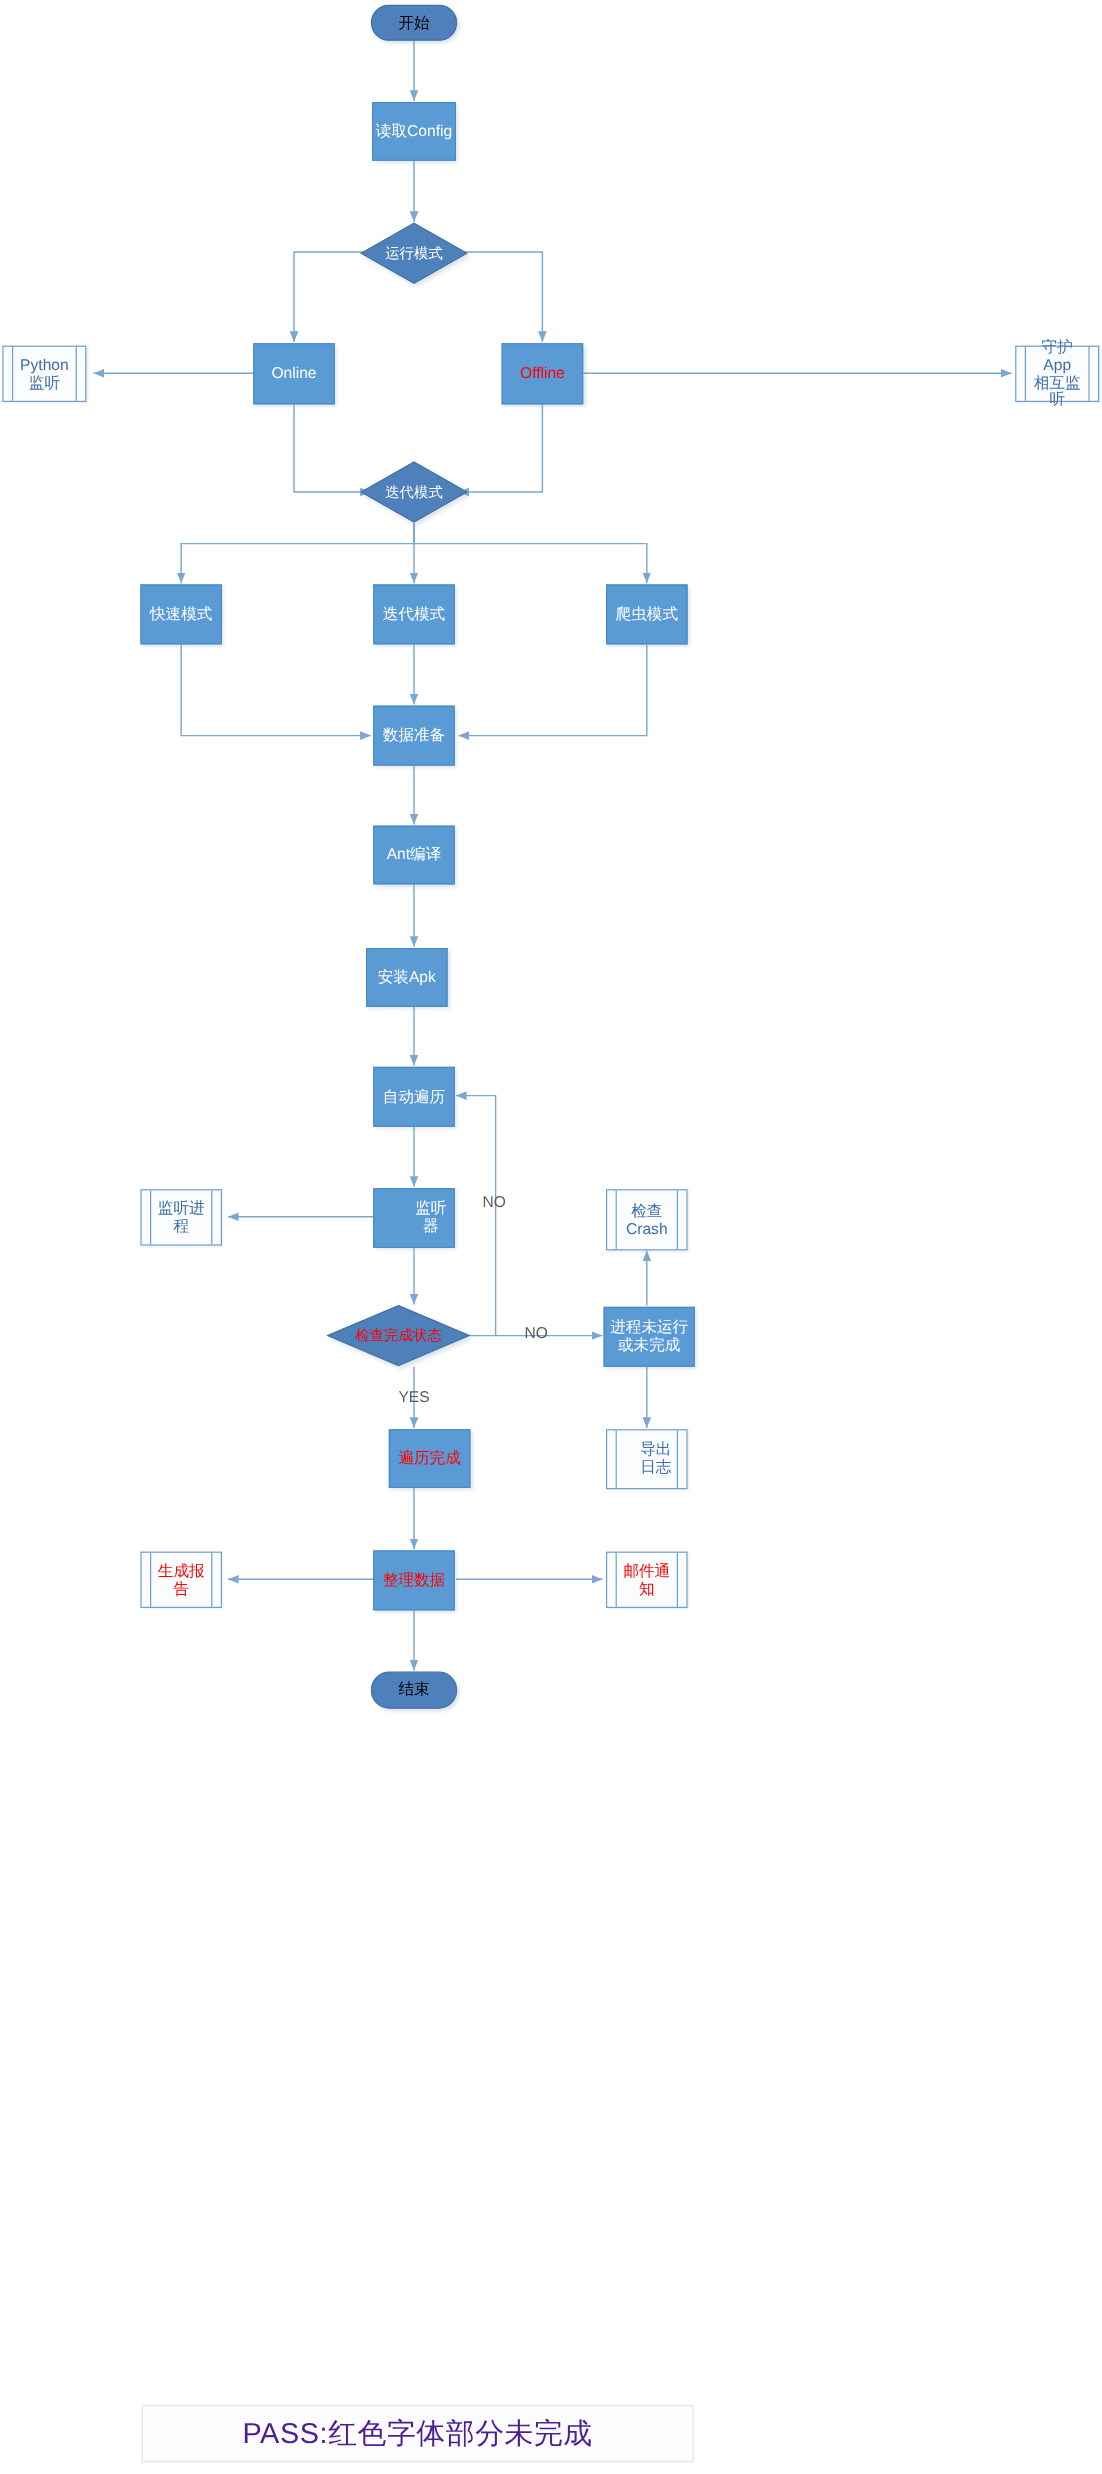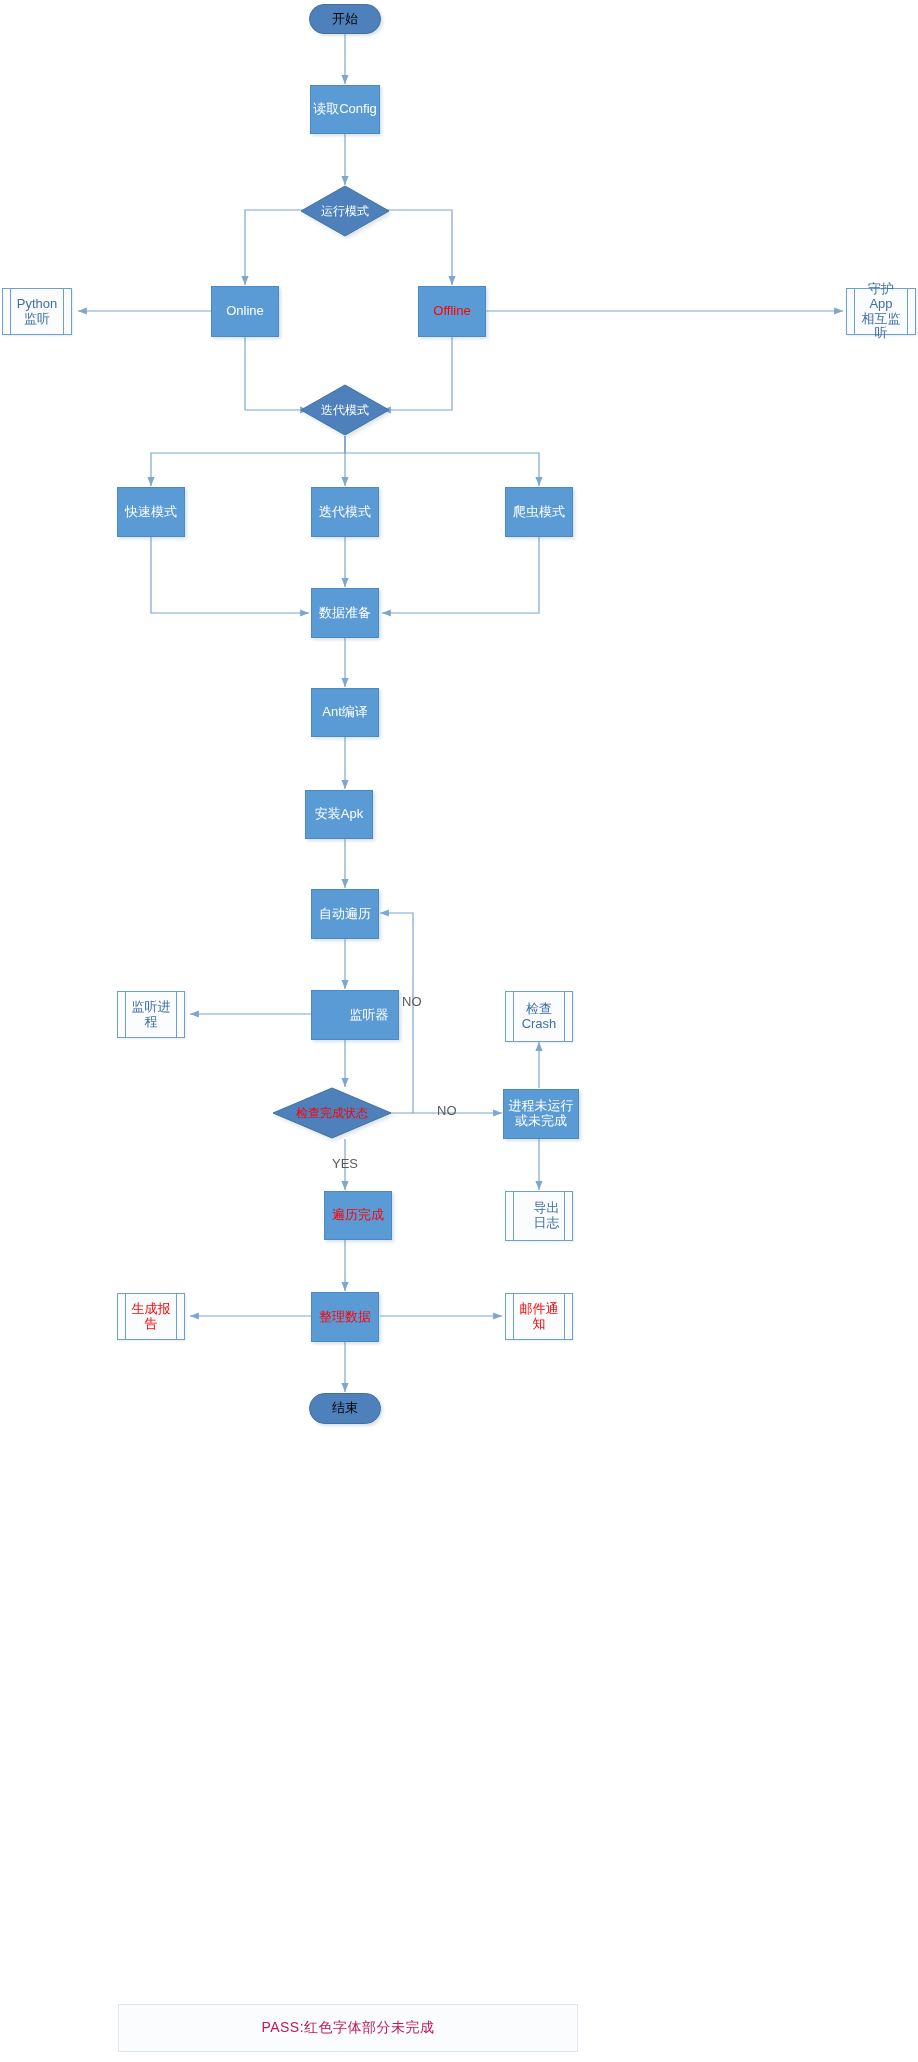--- a/index.html
+++ b/index.html
@@ -37,21 +37,21 @@
         justify-content:center;font-size:12px;color:#ffffff;white-space:nowrap;}
   .dia .dlabel.red{color:#FF0000;}
 
   
   #wires{position:absolute;left:0;top:0;width:918px;height:2062px;}
   .elbl{position:absolute;font-size:13px;color:#5A5A5A;white-space:nowrap;}
 
   
   .legend{position:absolute;box-sizing:border-box;background:#fbfcfd;
         border:1px solid #dfe6ee;display:flex;align-items:center;justify-content:center;
-        color:#be185d;font-size:14px;letter-spacing:.5px;}
+        color:#4c1d95;font-size:24px;letter-spacing:.5px;}
 </style>
 </head>
 <body>
 
 <div id="stage">
 
   <svg id="wires" viewBox="0 0 918 2062" xmlns="http://www.w3.org/2000/svg">
     <defs>
       <marker id="ah" markerWidth="9" markerHeight="9" refX="7.4" refY="3" orient="auto" markerUnits="strokeWidth">
         <path d="M0,0 L7.4,3 L0,6 z" fill="#7BA7D0"></path>
@@ -192,21 +192,21 @@
   </div>
 
   <div class="node proc" style="left:305px;top:790px;width:68px;height:49px;">
     <span>安装Apk</span>
   </div>
 
   <div class="node proc" style="left:311px;top:889px;width:68px;height:50px;">
     <span>自动遍历</span>
   </div>
 
-  <div class="node proc" style="left:311px;top:990px;width:88px;height:50px;padding-left:28px;">
+  <div class="node proc" style="left:311px;top:990px;width:68px;height:50px;padding-left:28px;">
     <span>监听器</span>
   </div>
 
   <div class="node pdef" style="left:117px;top:991px;width:68px;height:47px;">
     <span class="txt">监听进程</span>
   </div>
 
   <div class="node pdef" style="left:505px;top:991px;width:68px;height:51px;">
     <span class="txt">
       <span>检查</span><br>

